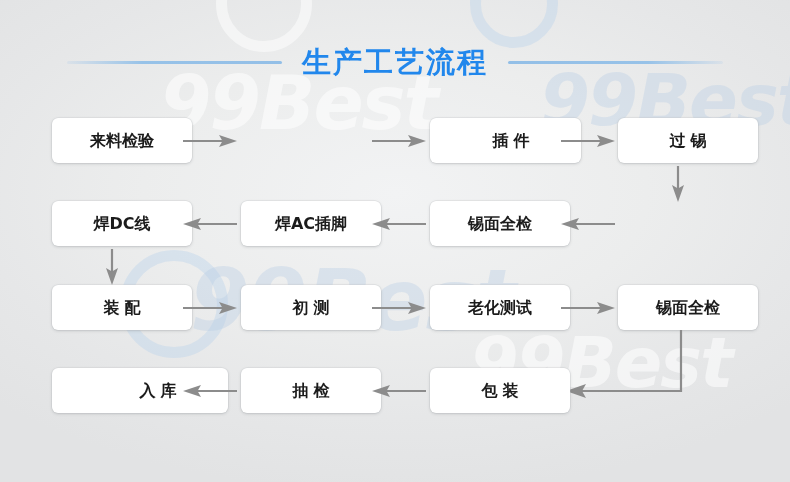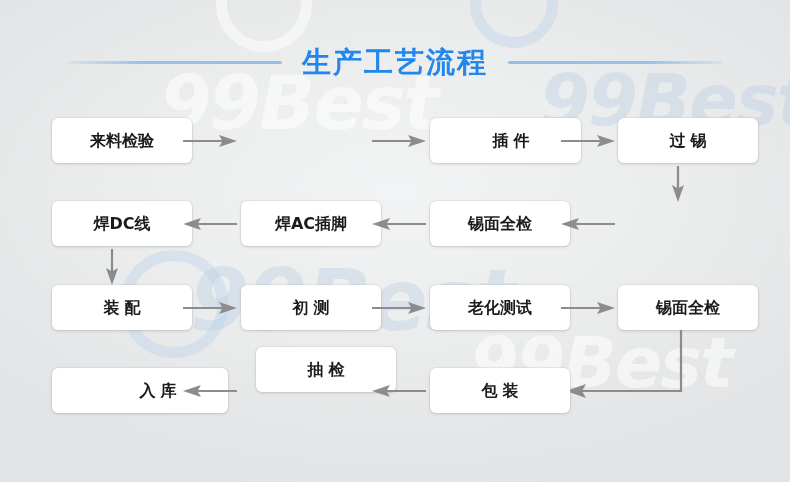--- a/index.html
+++ b/index.html
@@ -249,21 +249,21 @@
   <div class="node" style="left:52px; top:368px;padding-left:36px;">
     <span class="label sp">入库</span>
   </div>
   <div class="arrow-h" style="left:183px; top:384px; width:54px;">
     <svg width="54" height="14" viewBox="0 0 54 14">
         <path d="M54 7 L14 7" stroke="#8c8c8c" stroke-width="2.2" fill="none"></path>
         <path d="M0 7 L18 1 L14.5 7 L18 13 Z" fill="#8c8c8c"></path>
       </svg>
   </div>
 
-  <div class="node" style="left:241px; top:347px;margin-left:15px;">
+  <div class="node" style="left:241px; top:368px;">
     <span class="label sp">抽检</span>
   </div>
   <div class="arrow-h" style="left:372px; top:384px; width:54px;">
     <svg width="54" height="14" viewBox="0 0 54 14">
         <path d="M54 7 L14 7" stroke="#8c8c8c" stroke-width="2.2" fill="none"></path>
         <path d="M0 7 L18 1 L14.5 7 L18 13 Z" fill="#8c8c8c"></path>
       </svg>
   </div>
 
   <div class="node" style="left:430px; top:368px;">

